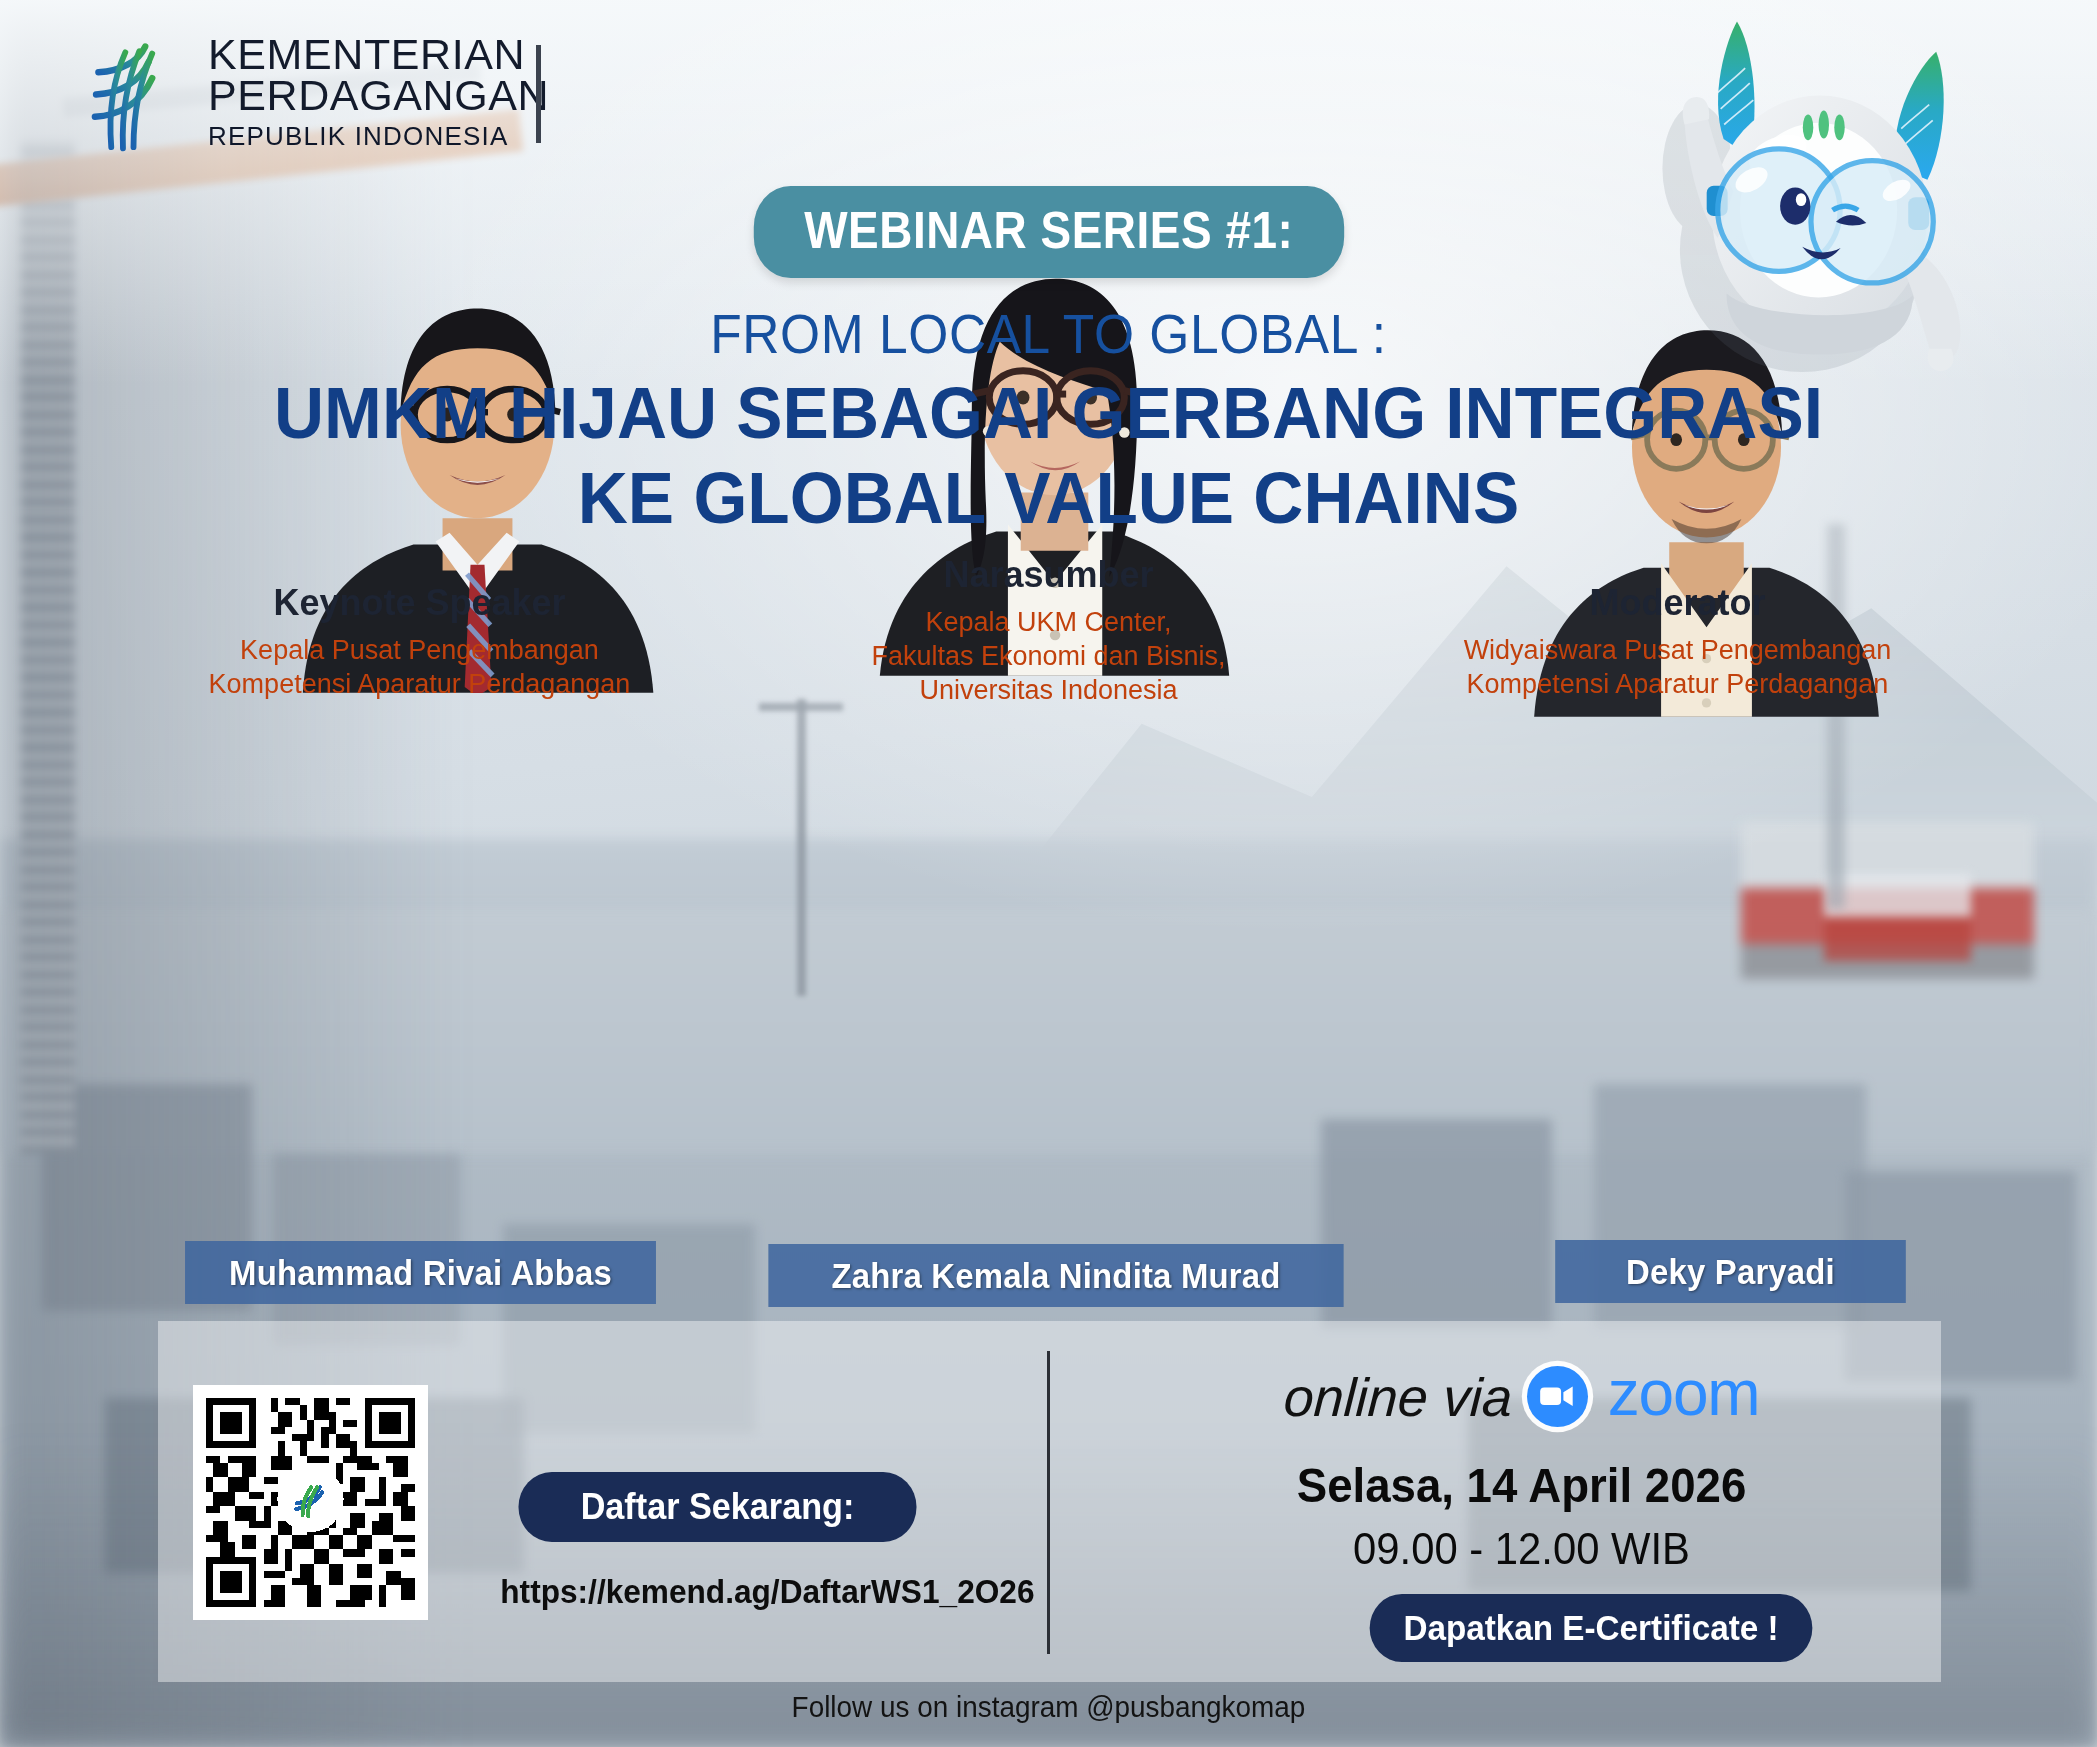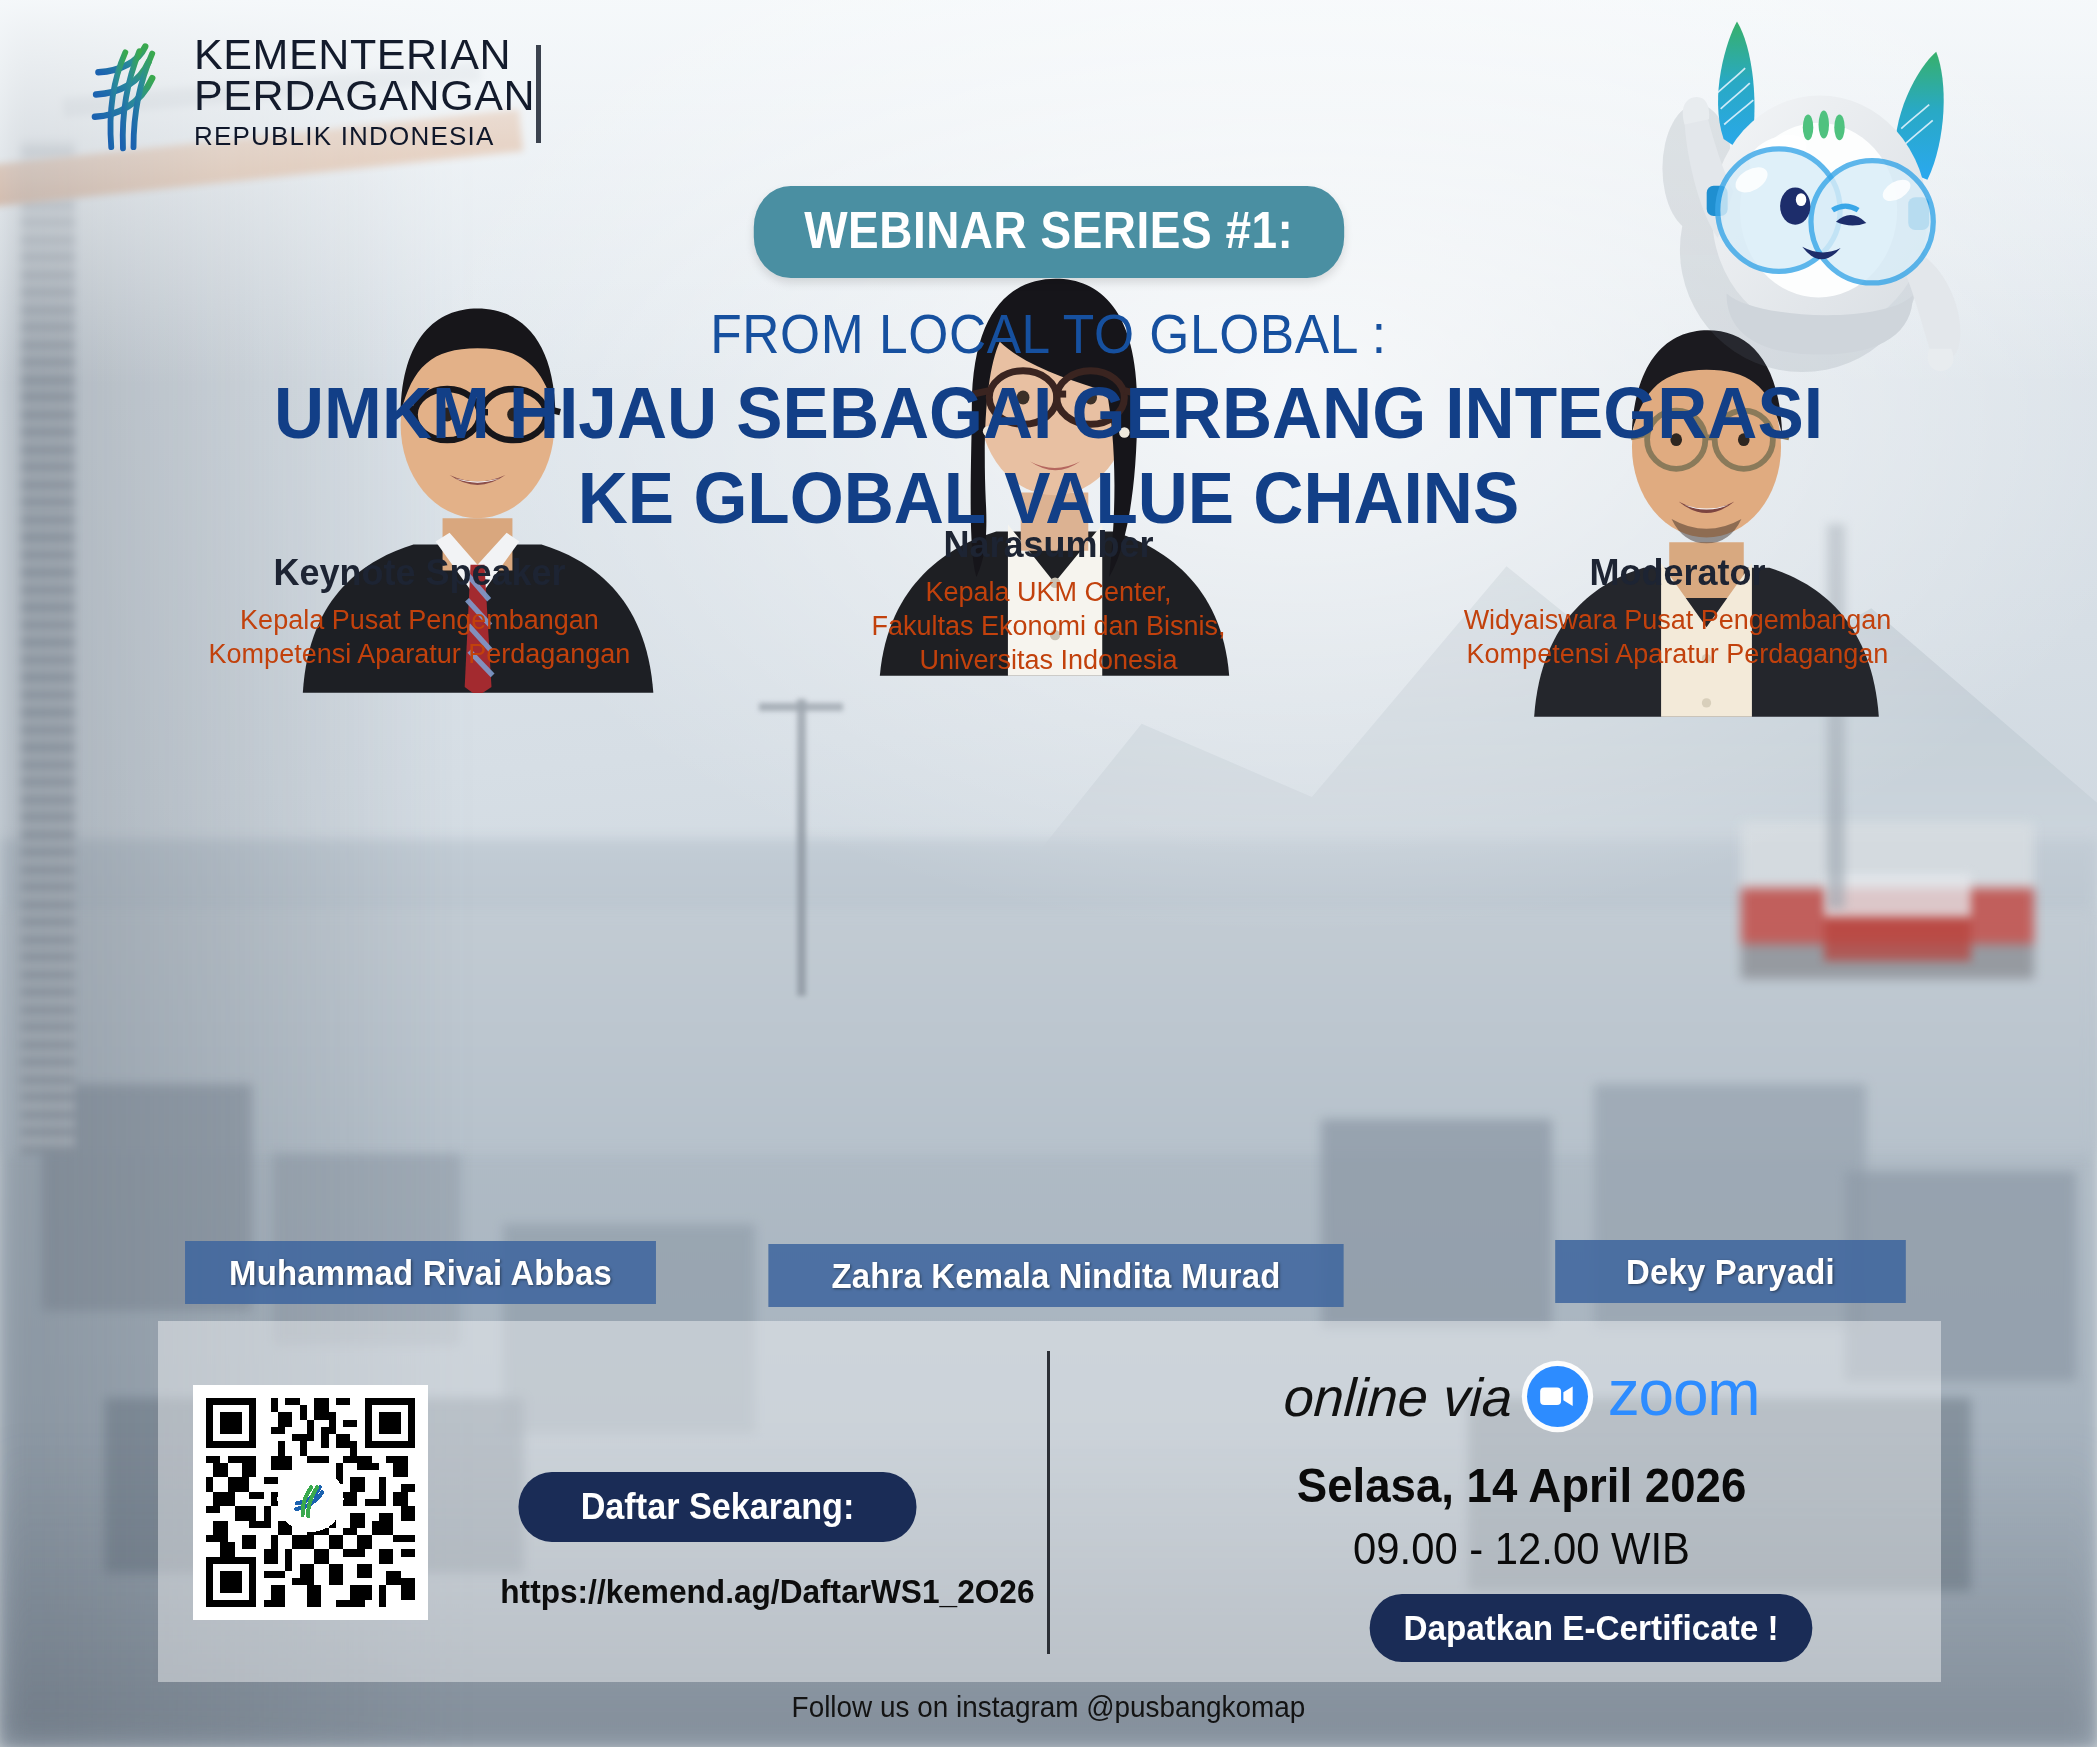--- a/index.html
+++ b/index.html
@@ -89,21 +89,21 @@
   }
   .bg-topwhite {
     position:absolute; left:0; top:0; width:100%; height:22%;
     background:linear-gradient(180deg, rgba(246,249,251,.96), rgba(246,249,251,0));
   }
 
   
   #header { position:absolute; left:0; top:0; width:100%; height:175px; z-index:20; }
   .logo-wrap { position:absolute; left:75px; top:34px; display:flex; align-items:center; }
   .logo-mark { width:117px; height:117px; flex:0 0 auto; }
-  .logo-text { margin-left:2px; }
+  .logo-text { margin-left:16px; }
   .logo-l1,.logo-l2 {
     font-family:"Liberation Sans", sans-serif;
     font-size:43px; font-weight:400; letter-spacing:0.6px;
     color:#131b2c; line-height:.96; white-space:nowrap;
   }
   .logo-l3 {
     font-size:26px; font-weight:400; letter-spacing:1.2px;
     color:#0f172a; line-height:1.5; white-space:nowrap;
   }
   .hdr-div { position:absolute; left:536px; top:45px; width:5.2px; height:98px; background:#3b424e; }
@@ -127,21 +127,21 @@
   .t-sub {
     margin-top:23px; font-size:56px; font-weight:400; color:#16509f;
     letter-spacing:0.6px; transform:scaleX(.92);
   }
   .t-main {
     margin-top:8.2px; font-size:73px; font-weight:700; color:#123f87;
     line-height:1.06; letter-spacing:0px; transform:scaleX(.95);
   }
 
   
-  #speakers { position:absolute; left:0; top:553px; width:100%; height:717px; z-index:18;text-decoration:underline; }
+  #speakers { position:absolute; left:0; top:583px; width:100%; height:717px; z-index:18;text-decoration:underline; }
   .col { position:absolute; top:0; width:571px; text-align:center; }
   .col.c1 { left:134px; }
   .col.c2 { left:763px; }
   .col.c3 { left:1392px; }
   .role {
     font-size:36px; font-weight:700; color:#1d2433; line-height:1.1;
   }
   .role-desc {
     margin-top:10.5px; font-size:27px; font-weight:400; color:#c2410c;
     line-height:1.26; white-space:pre-line;

